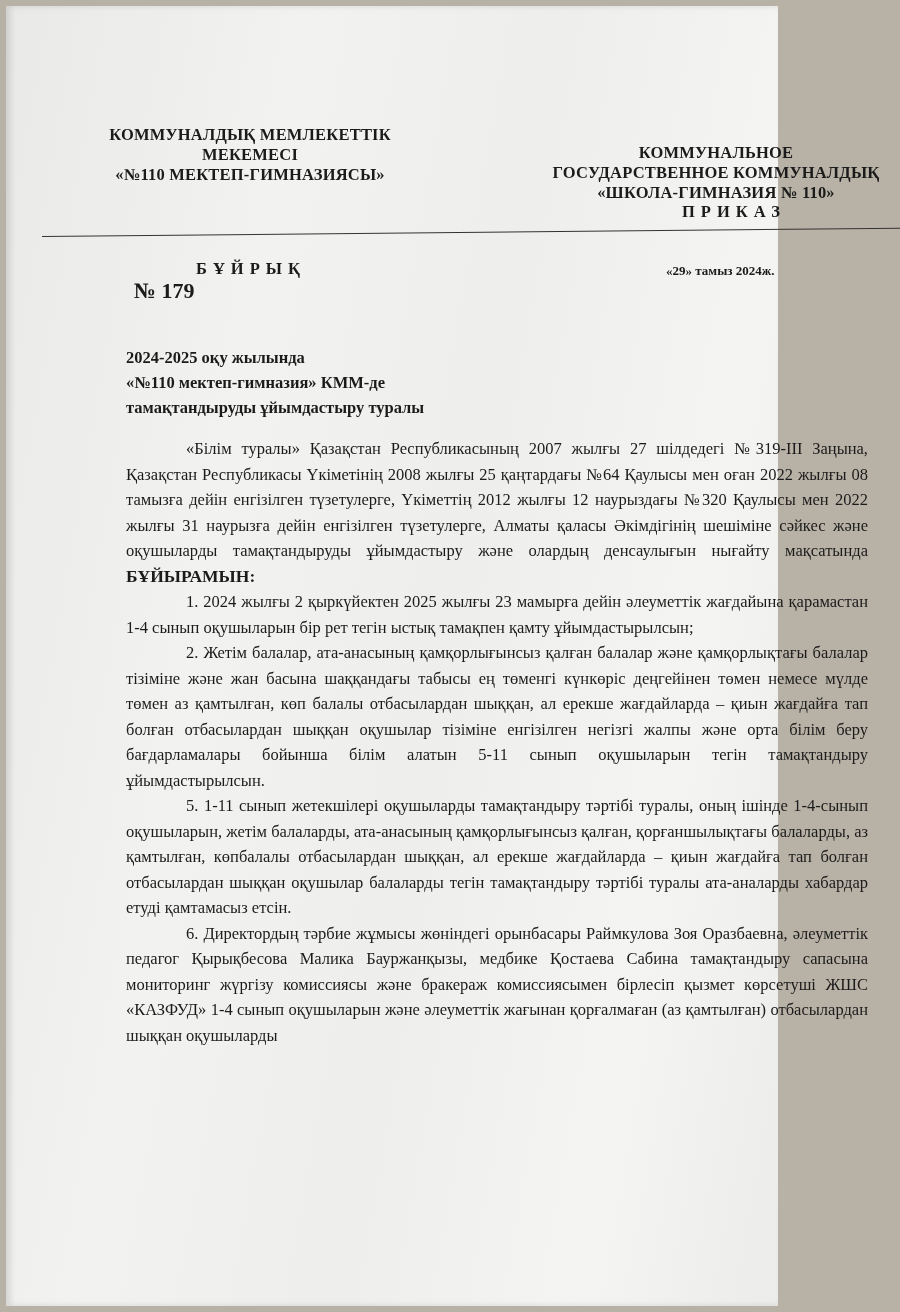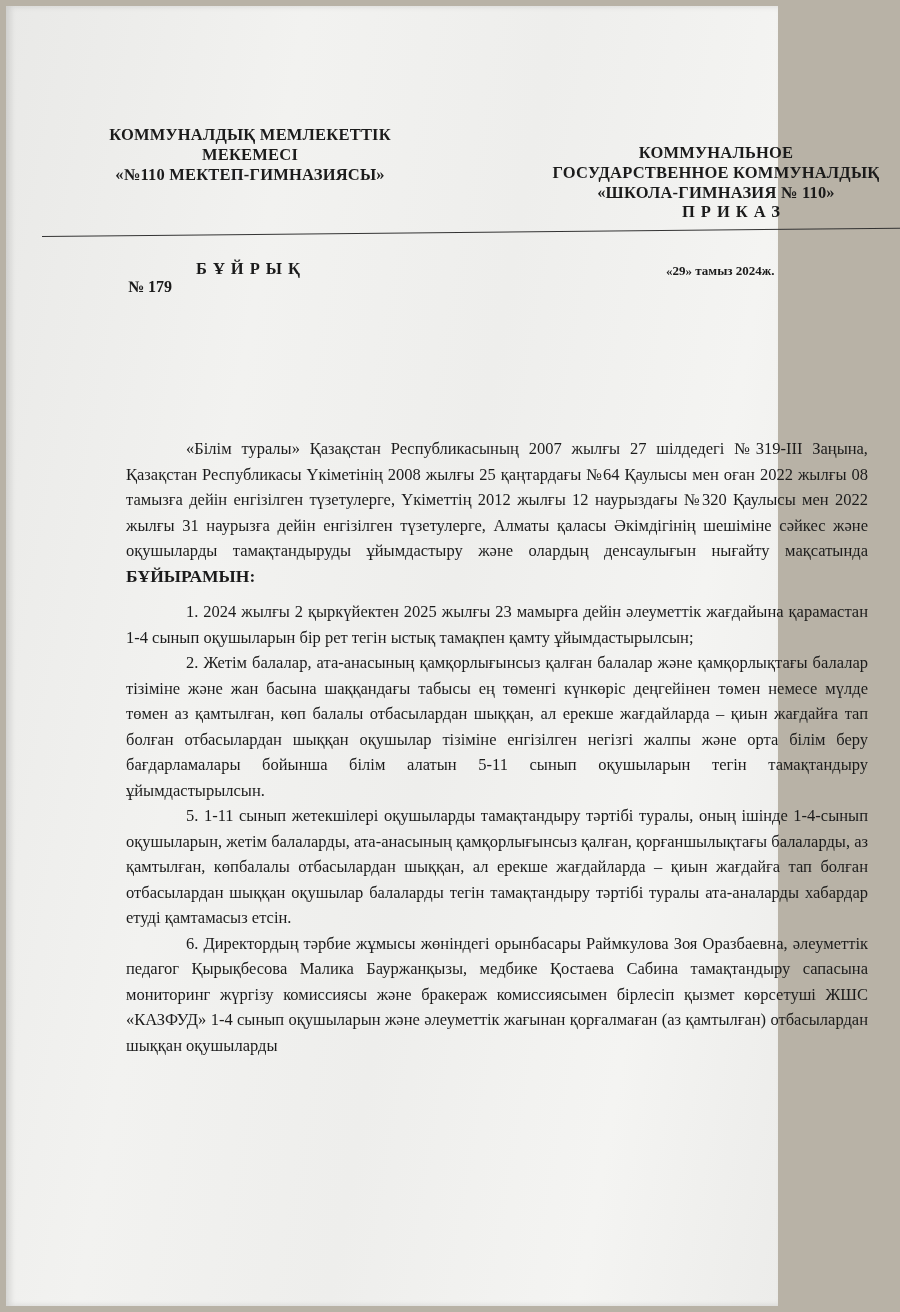--- a/index.html
+++ b/index.html
@@ -22,32 +22,32 @@
   .hdr-right { left: 540px; width: 340px; top: 109px; margin-top: 28px; }
   .order-word {
     position: absolute; font-weight: bold; font-size: 16.5px; letter-spacing: 6px;
   }
   .ow-left { left: 190px; top: 207px; margin-top: 46px; }
   .ow-right { left: 676px; top: 196px; }
   .rule {
     position: absolute; left: 36px; top: 230px; width: 860px; height: 1px;
     background: #333; transform: rotate(-0.55deg); transform-origin: left;
   }
-  .num { position: absolute; left: 122px; top: 272px; font-weight: bold; font-size: 16px; }
+  .num { position: absolute; left: 128px; top: 272px; font-weight: bold; font-size: 22px; }
   .date { position: absolute; left: 660px; top: 257px; font-weight: bold; font-size: 13px; }
   .subject {
     position: absolute; left: 120px; top: 339px; font-weight: bold;
     font-size: 16.5px; line-height: 25px;
   }
   .body {
     position: absolute; left: 120px; top: 430px; width: 742px;
     font-size: 16.5px; line-height: 25.5px; text-align: justify;
   }
   .body p { margin: 0; text-indent: 60px; }
-  .body p.preamble { margin-bottom: 10px; }
+  .body p.preamble { margin-bottom: 0; }
   .body .strong { font-weight: bold; font-size: 17.5px; }
 </style>
 </head>
 <body>
 
 <div class="page">
 
   <div class="hdr hdr-left">
     <div>КОММУНАЛДЫҚ МЕМЛЕКЕТТІК</div>
     <div>МЕКЕМЕСІ</div>
@@ -60,20 +60,25 @@
     <div>ГОСУДАРСТВЕННОЕ КОММУНАЛДЫҚ</div>
     <div>«ШКОЛА-ГИМНАЗИЯ № 110»</div>
   </div>
   <div class="order-word ow-right">ПРИКАЗ</div>
 
   <div class="rule"></div>
 
   <div class="num">№ 179</div>
   <div class="date">«29» тамыз 2024ж.</div>
 
+  <div class="subject">
+    <div>2024-2025 оқу жылында</div>
+    <div>«№110 мектеп-гимназия» КММ-де</div>
+    <div>тамақтандыруды ұйымдастыру туралы</div>
+  </div>
 
   <div class="body">
     <p class="preamble"><span>«Білім туралы» Қазақстан Республикасының 2007 жылғы 27 шілдедегі №319-ІІІ Заңына, Қазақстан Республикасы Үкіметінің  2008 жылғы 25 қаңтардағы №64 Қаулысы мен оған 2022 жылғы 08 тамызға дейін енгізілген түзетулерге, Үкіметтің  2012 жылғы 12 наурыздағы №320 Қаулысы мен 2022 жылғы 31 наурызға дейін енгізілген түзетулерге, Алматы қаласы Әкімдігінің шешіміне сәйкес және оқушыларды тамақтандыруды ұйымдастыру және олардың денсаулығын нығайту мақсатында </span><span class="strong">БҰЙЫРАМЫН:</span></p>
     <p>1. 2024 жылғы 2 қыркүйектен 2025 жылғы 23 мамырға дейін әлеуметтік жағдайына қарамастан 1-4 сынып оқушыларын бір рет тегін ыстық тамақпен қамту ұйымдастырылсын;</p>
     <p>2. Жетім балалар, ата-анасының қамқорлығынсыз қалған балалар және қамқорлықтағы балалар тізіміне және жан басына шаққандағы табысы ең төменгі күнкөріс деңгейінен төмен немесе мүлде төмен аз қамтылған, көп балалы отбасылардан шыққан, ал ерекше жағдайларда – қиын жағдайға тап болған отбасылардан шыққан оқушылар тізіміне енгізілген негізгі жалпы және орта білім беру бағдарламалары бойынша білім алатын 5-11 сынып оқушыларын тегін тамақтандыру ұйымдастырылсын.</p>
     <p>5. 1-11 сынып жетекшілері оқушыларды тамақтандыру тәртібі туралы,  оның ішінде 1-4-сынып оқушыларын, жетім балаларды, ата-анасының қамқорлығынсыз қалған, қорғаншылықтағы балаларды, аз қамтылған, көпбалалы отбасылардан шыққан, ал ерекше жағдайларда – қиын жағдайға тап болған отбасылардан шыққан оқушылар балаларды тегін тамақтандыру тәртібі туралы ата-аналарды хабардар етуді қамтамасыз етсін.</p>
     <p>6. Директордың тәрбие жұмысы жөніндегі орынбасары Раймкулова Зоя Оразбаевна, әлеуметтік педагог Қырықбесова Малика Бауржанқызы,  медбике Қостаева Сабина тамақтандыру сапасына мониторинг жүргізу комиссиясы және бракераж комиссиясымен бірлесіп қызмет көрсетуші ЖШС «КАЗФУД» 1-4 сынып оқушыларын және әлеуметтік жағынан қорғалмаған (аз қамтылған) отбасылардан шыққан оқушыларды</p>
   </div>
 </div>
 

